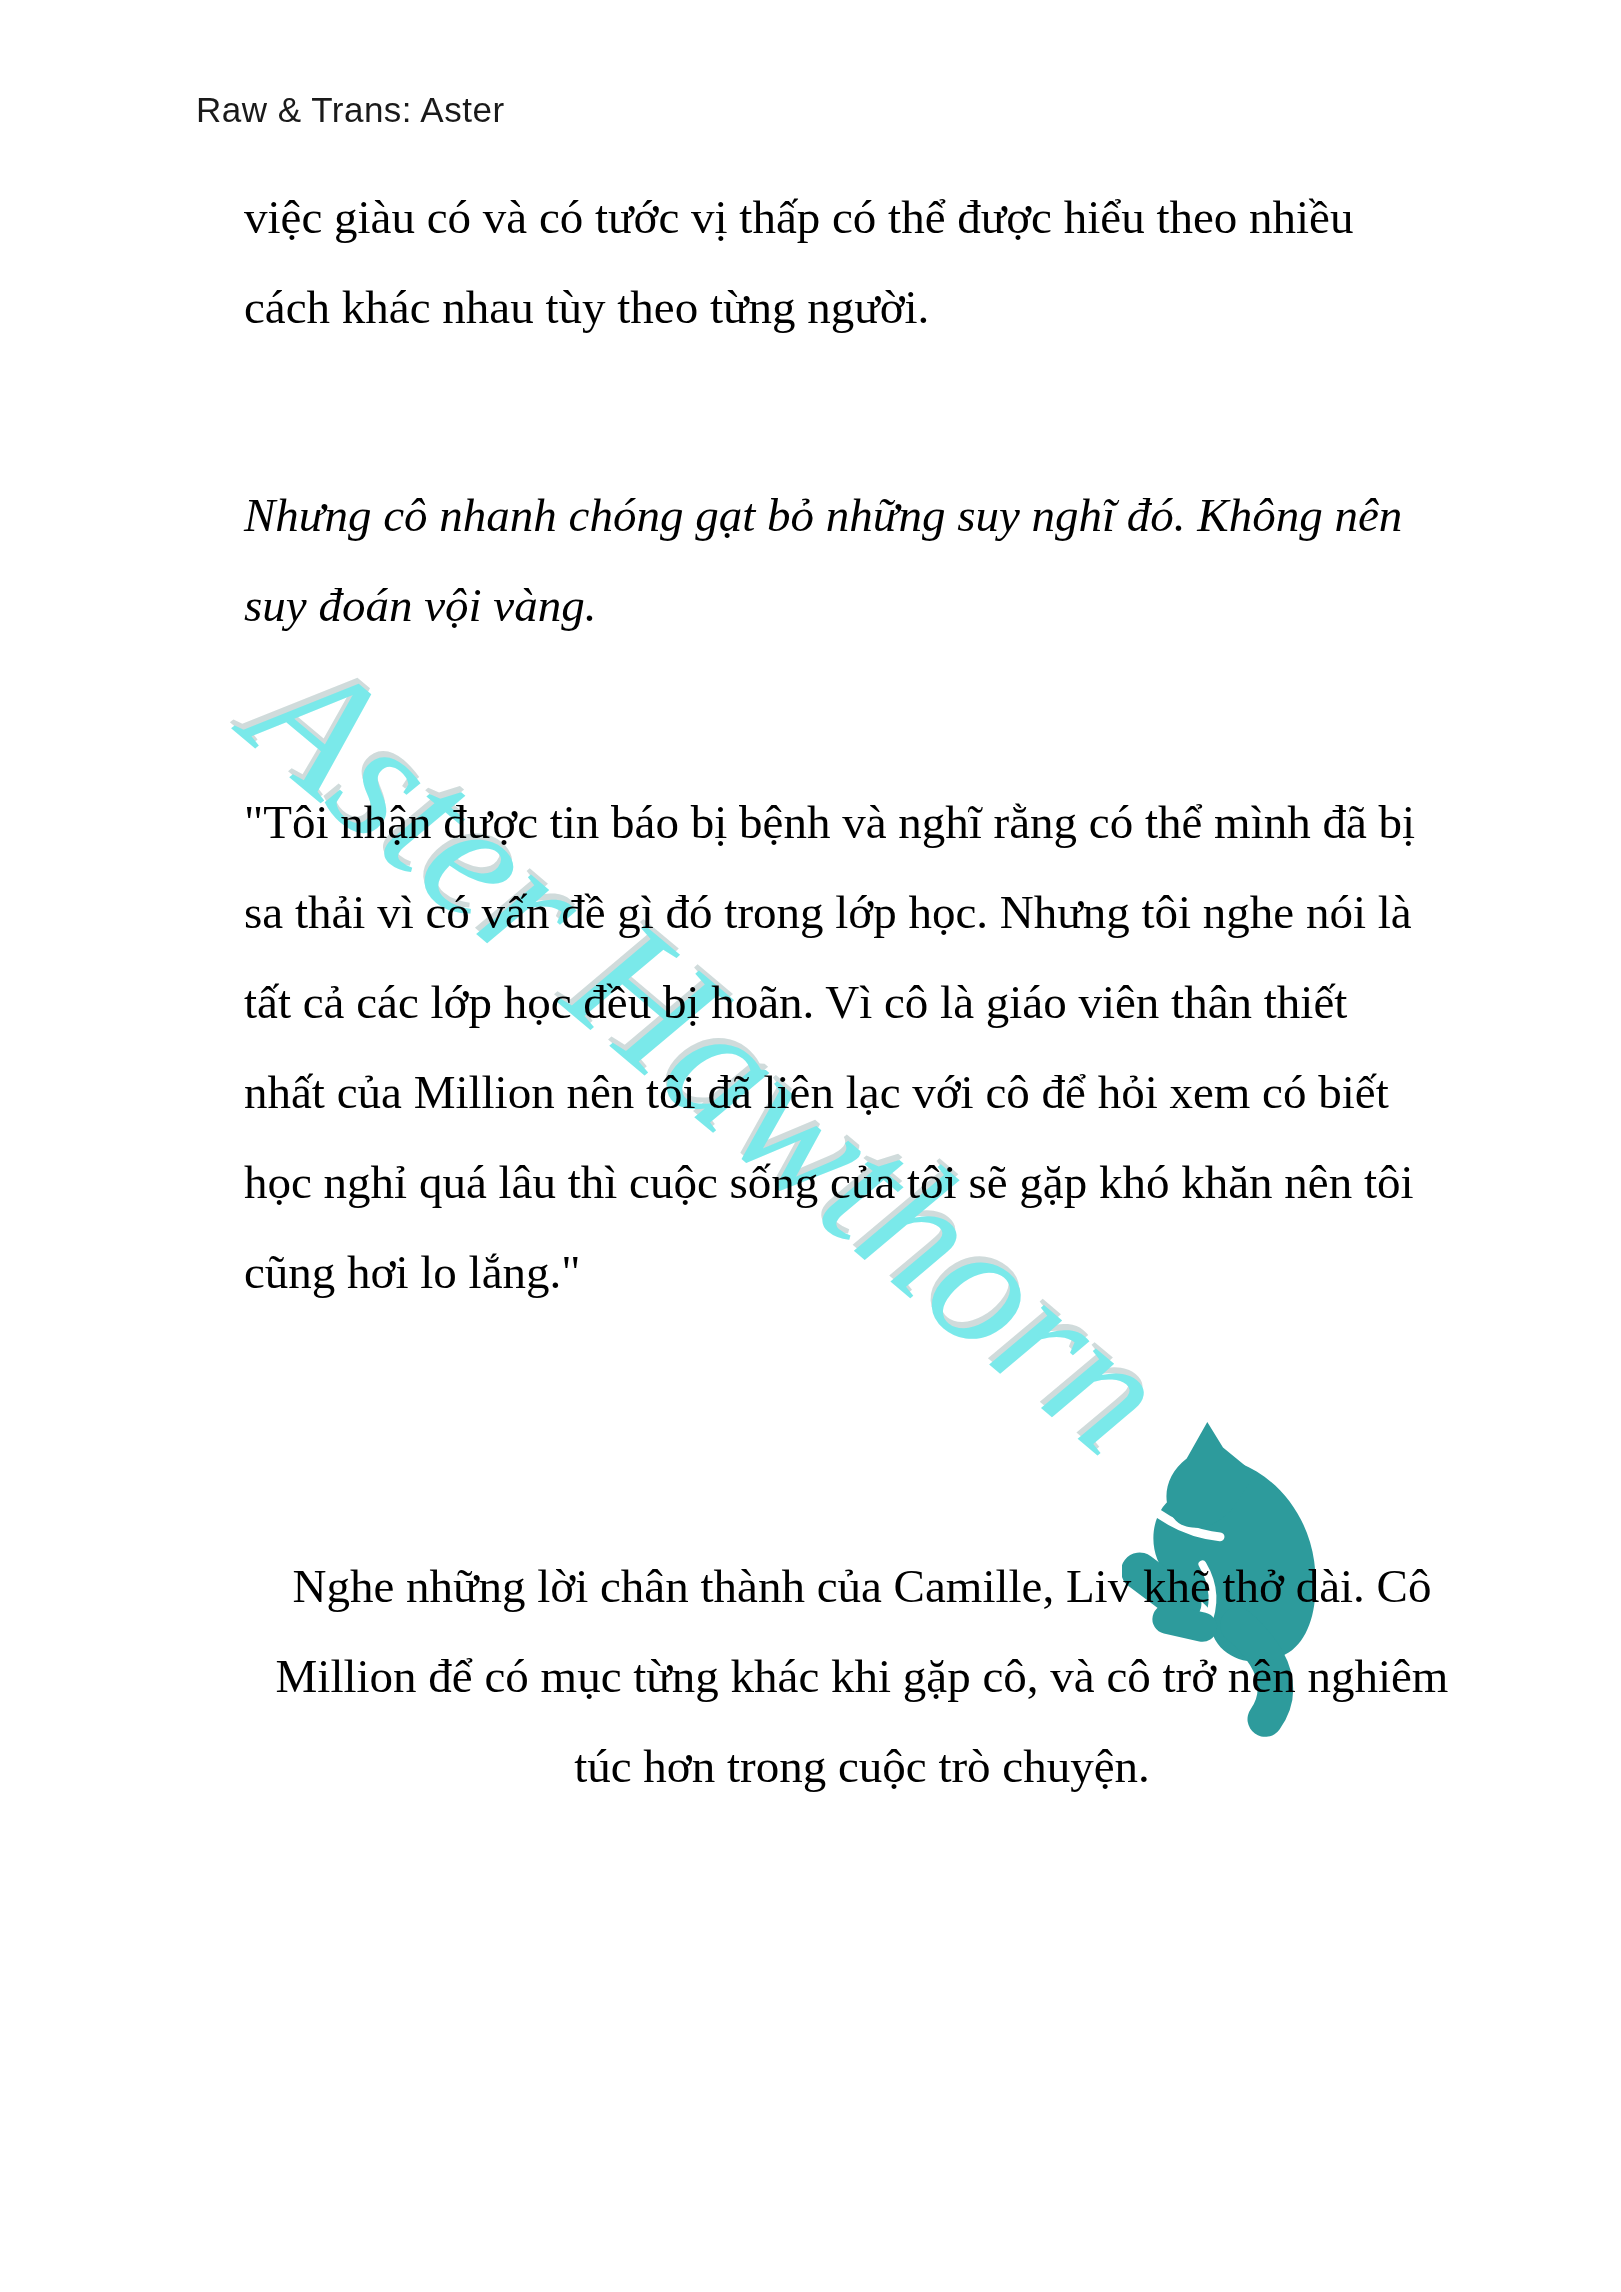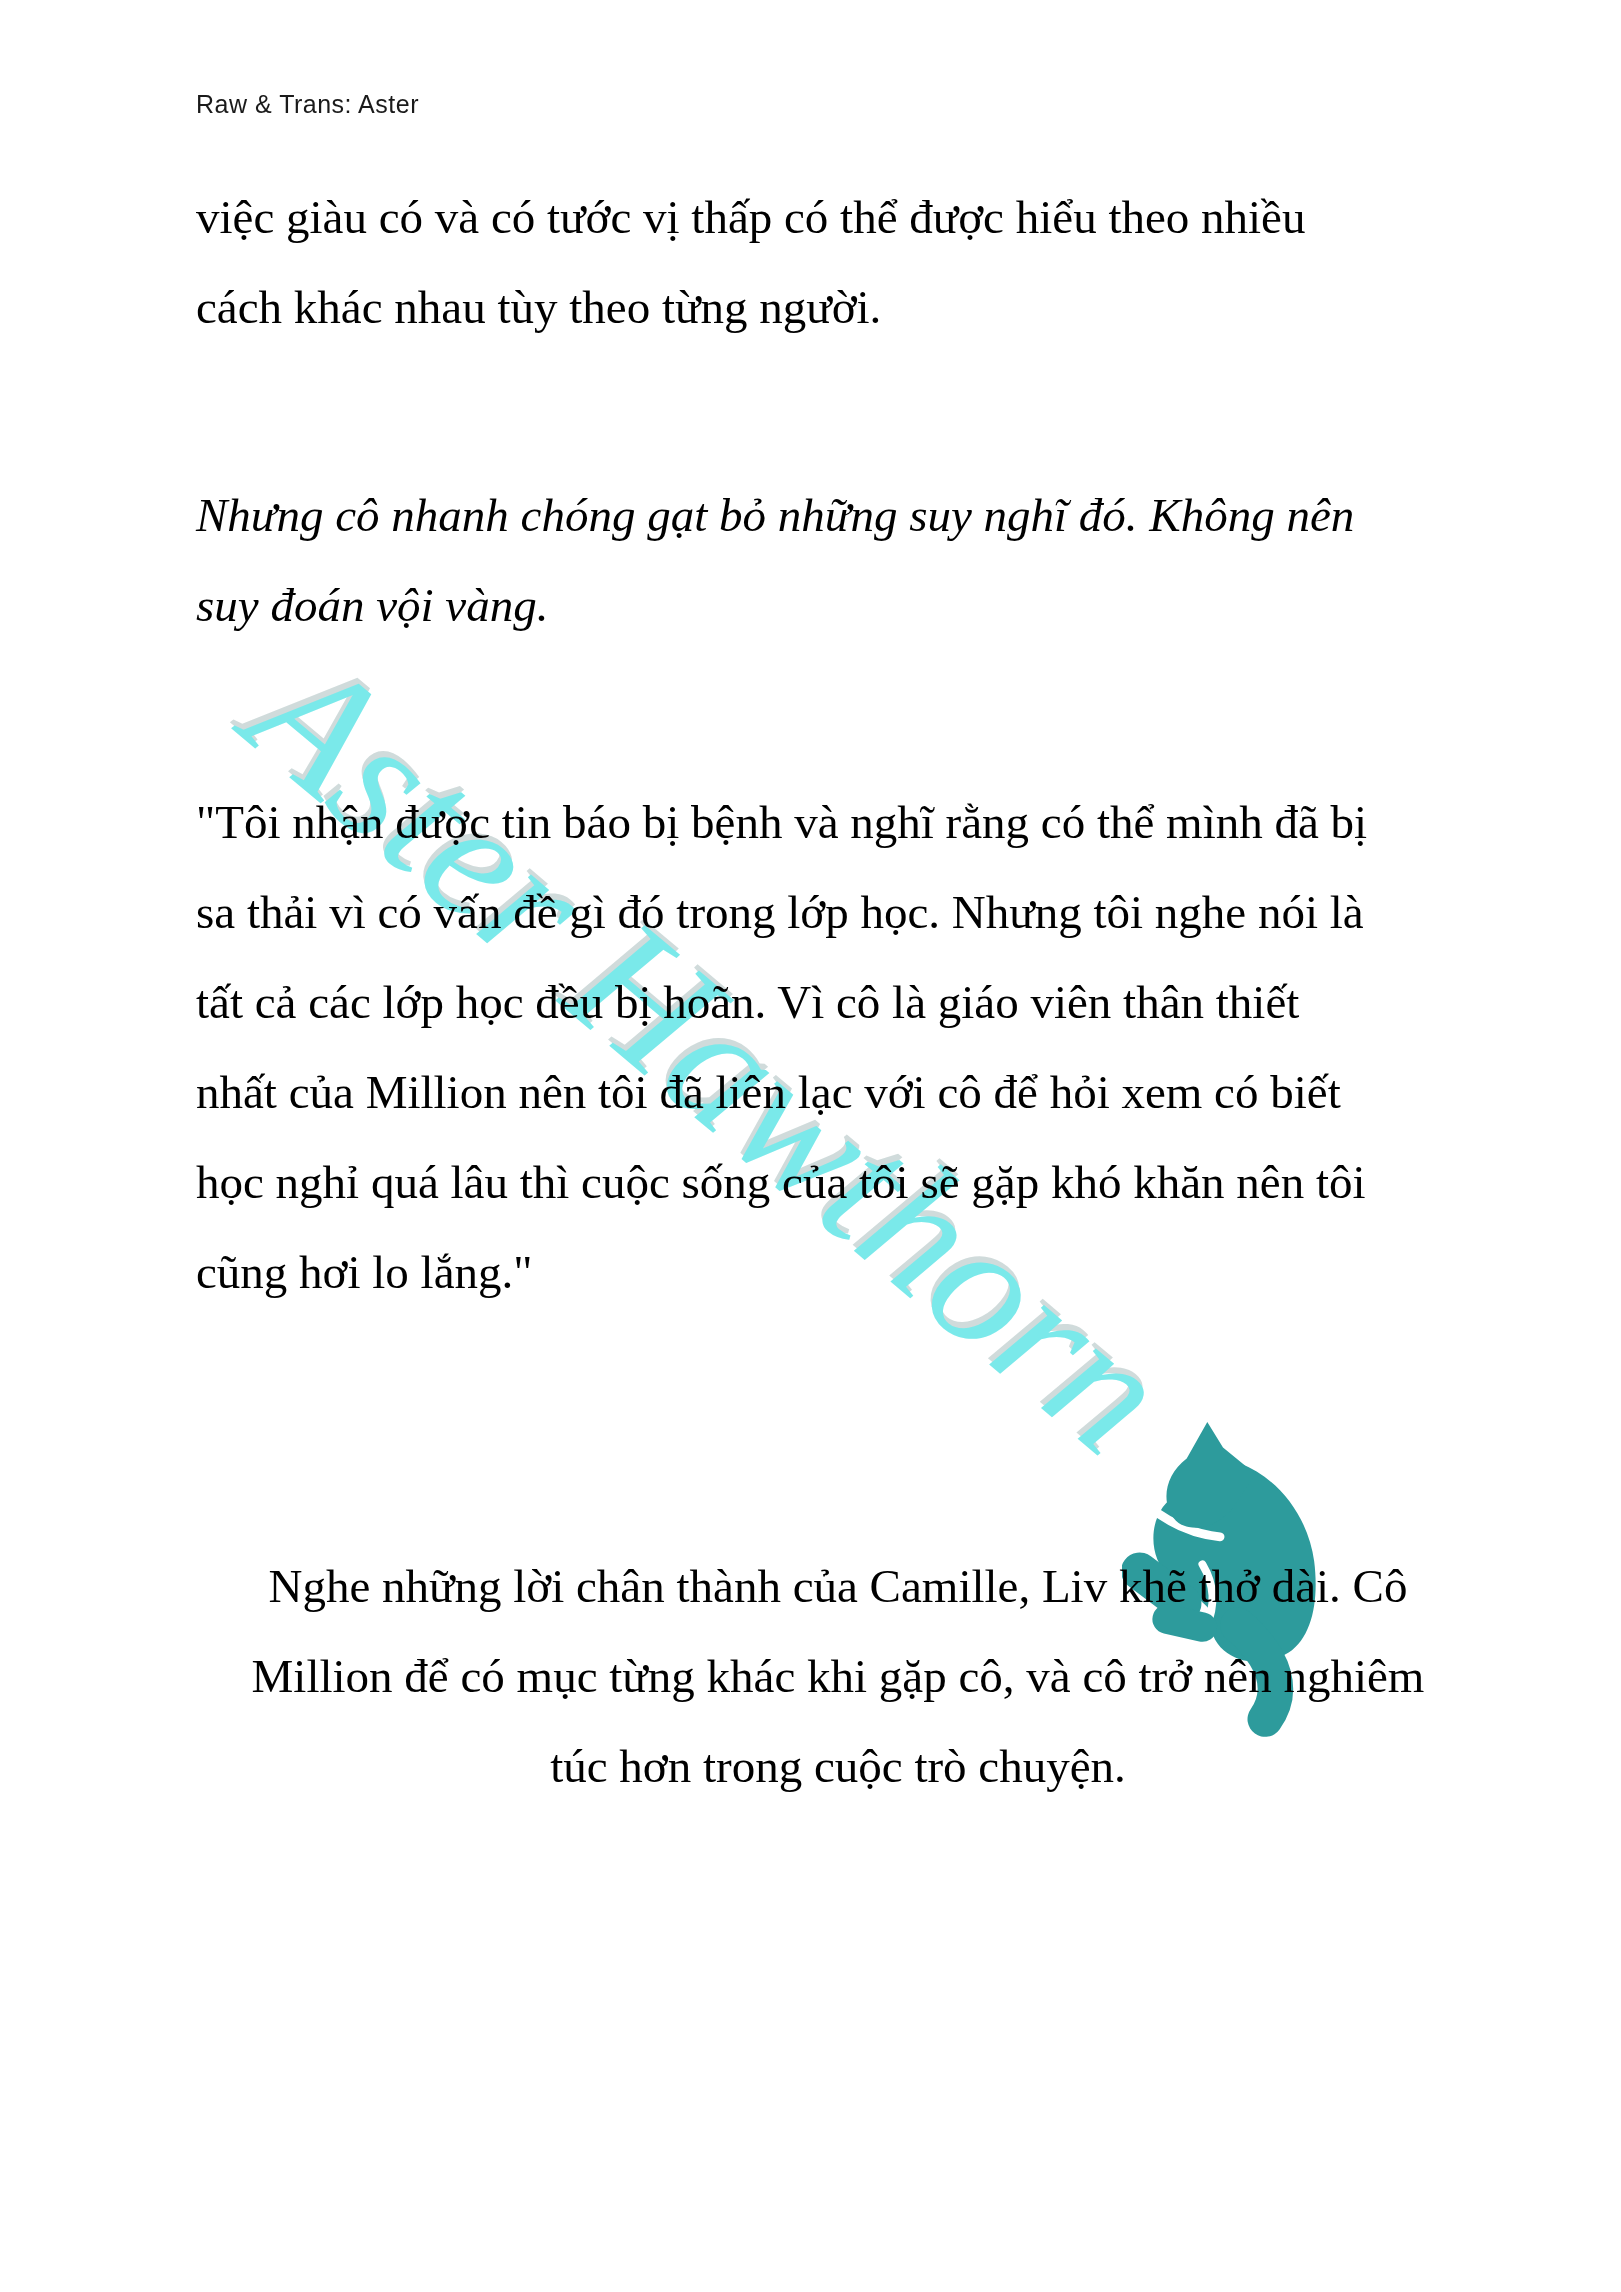--- a/index.html
+++ b/index.html
@@ -8,21 +8,21 @@
     background:#ffffff;
     font-family:"Liberation Serif","DejaVu Serif",serif;
     overflow:hidden;
     position:relative;
   }
   .page{position:absolute;inset:0;background:#ffffff;}
 
   .page-header{
     position:absolute;left:196px;top:90px;
     font-family:"Liberation Sans","DejaVu Sans",sans-serif;
-    font-size:25px;color:#1a1a1a;letter-spacing:0.5px;
+    font-size:35px;color:#1a1a1a;letter-spacing:0.5px;
     z-index:5;
   }
 
   .watermark{
     position:absolute;left:333px;top:622px;
     font-family:"Liberation Serif","DejaVu Serif",serif;
     font-style:italic;
     font-size:176px;line-height:1;
     color:var(--watermark-color,#7ae9ea);
     text-shadow:-4.9px -3.9px 0 rgba(150,175,175,0.45);
@@ -37,21 +37,21 @@
     position:absolute;left:1122px;top:1419px;
     width:201px;height:319px;
     z-index:2;
   }
 
   .paragraph{
     position:absolute;left:196px;width:1284px;
     font-size:47px;line-height:90px;color:#000000;
     z-index:4;
   }
-  .paragraph .line{white-space:nowrap;}
+  .paragraph .line{white-space:nowrap;margin-left:48px;}
   .p1{top:172px;}
   .p2{top:470px;font-style:italic;}
   .p3{top:777px;}
   .p4{top:1541px;text-align:center;}
 </style>
 </head>
 <body>
 
 <div class="page">
 

